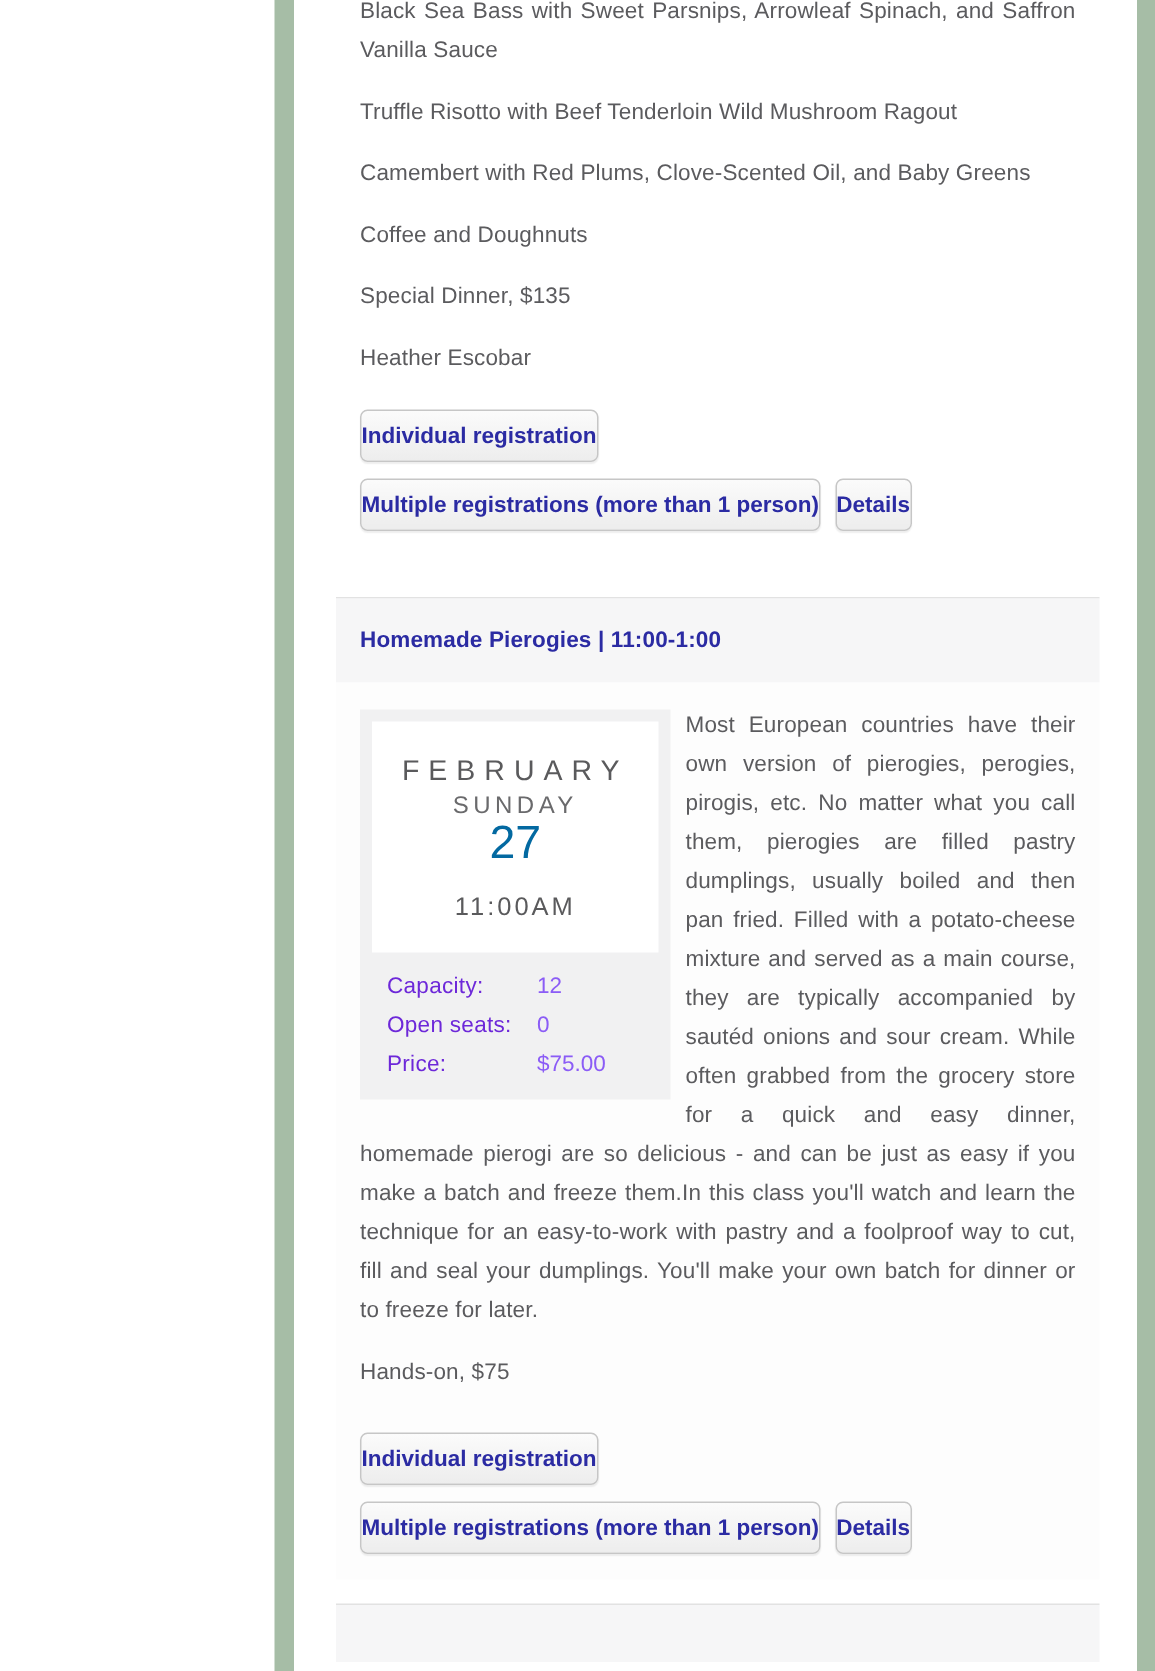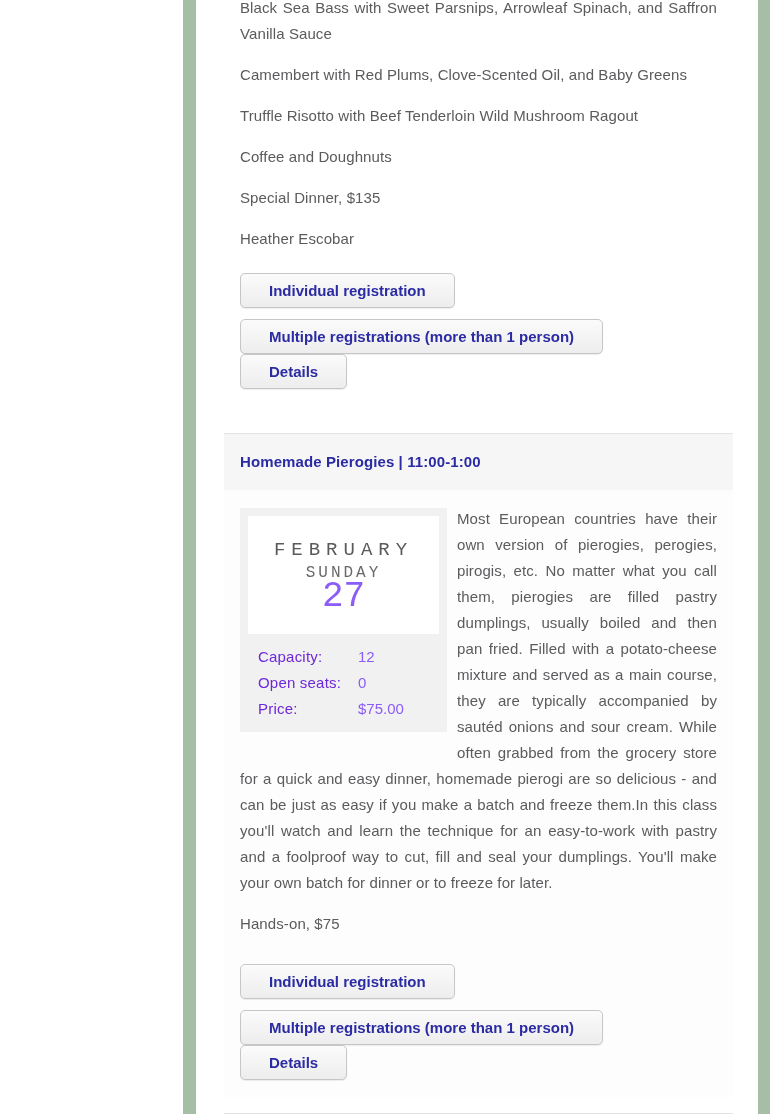--- a/index.html
+++ b/index.html
@@ -46,21 +46,21 @@
   .btn-row.after-text { margin-top: 21px; }
   button.reg-btn {
     display: inline-block;
     font-family: "Liberation Sans", sans-serif;
     font-size: 15px;
     font-weight: bold;
     color: #2b2ba3;
     background: linear-gradient(to bottom, #fbfbfb, #ededed);
     border: 1px solid #c6c6c6;
     border-radius: 5px;
-    padding: 7px 28px;
+    padding: 7px 0;
     line-height: 19px;
     cursor: pointer;
     box-shadow: 0 1px 1px rgba(0,0,0,0.07);
     margin-right: 5px;
   }
   .event-card {
     border-top: 1px solid #e2e2e2;
     background: #fdfdfd;
   }
   .event-card.gap-28 { margin-top: 44px; }
@@ -87,40 +87,39 @@
     width: 207px;
     box-sizing: border-box;
     background: #f1f1f2;
     padding: 8px;
     margin: 2px 10px 15px 0;
   }
   .date-inner {
     background: #ffffff;
     text-align: center;
     padding: 16px 0 20px 0;
-    font-family: Liberation Mono, monospace;
   }
   .date-month {
     font-size: 19px;
     line-height: 24px;
     letter-spacing: 6px;
     color: #5a5a5c;
     margin-top: 6px;
   }
   .date-weekday {
     font-size: 16px;
     line-height: 14px;
     letter-spacing: 3px;
     color: #6a6a6c;
     margin-top: 4px;
   }
   .date-day {
-    font-size: 36px;
+    font-size: 31px;
     line-height: 34px;
-    color: #8b5cf6;
+    color: #0369a1;
   }
   .date-time {
     font-size: 17px;
     line-height: 20px;
     letter-spacing: 2px;
     color: #5a5a5c;
     margin-top: 16px;
   }
   .details-table {
     padding: 10px 2px 2px 10px;
@@ -147,22 +146,22 @@
   }
 </style>
 </head>
 <body>
 
 <div class="frame">
 
   <section class="card-outer">
     <div class="plain-inner">
       <p class="body-text first-cut">Black Sea Bass with Sweet Parsnips, Arrowleaf Spinach, and Saffron Vanilla Sauce</p>
+      <p class="body-text no-justify">Truffle Risotto with Beef Tenderloin Wild Mushroom Ragout</p>
       <p class="body-text no-justify">Camembert with Red Plums, Clove-Scented Oil, and Baby Greens</p>
-      <p class="body-text no-justify">Truffle Risotto with Beef Tenderloin Wild Mushroom Ragout</p>
       <p class="body-text no-justify">Coffee and Doughnuts</p>
       <p class="body-text no-justify">Special Dinner, $135</p>
       <p class="body-text no-justify">Heather Escobar</p>
 
       <div class="btn-row after-text">
         <button class="reg-btn">Individual registration</button>
       </div>
       <div class="btn-row">
         <button class="reg-btn">Multiple registrations (more than 1 person)</button>
         <button class="reg-btn">Details</button>
@@ -174,20 +173,21 @@
     <header class="card-header">
       <h2>Homemade Pierogies | 11:00-1:00</h2>
     </header>
     <div class="card-body">
 
       <aside class="date-box">
         <div class="date-inner">
           <div class="date-month">FEBRUARY</div>
           <div class="date-weekday">SUNDAY</div>
           <div class="date-day">27</div>
+          <div class="date-time">11:00AM</div>
         </div>
         <div class="details-table">
           <div class="detail-row">
             <span class="detail-label">Capacity:</span><span class="detail-value">12</span>
           </div>
           <div class="detail-row">
             <span class="detail-label">Open seats:</span><span class="detail-value">0</span>
           </div>
           <div class="detail-row">
             <span class="detail-label">Price:</span><span class="detail-value">$75.00</span>

